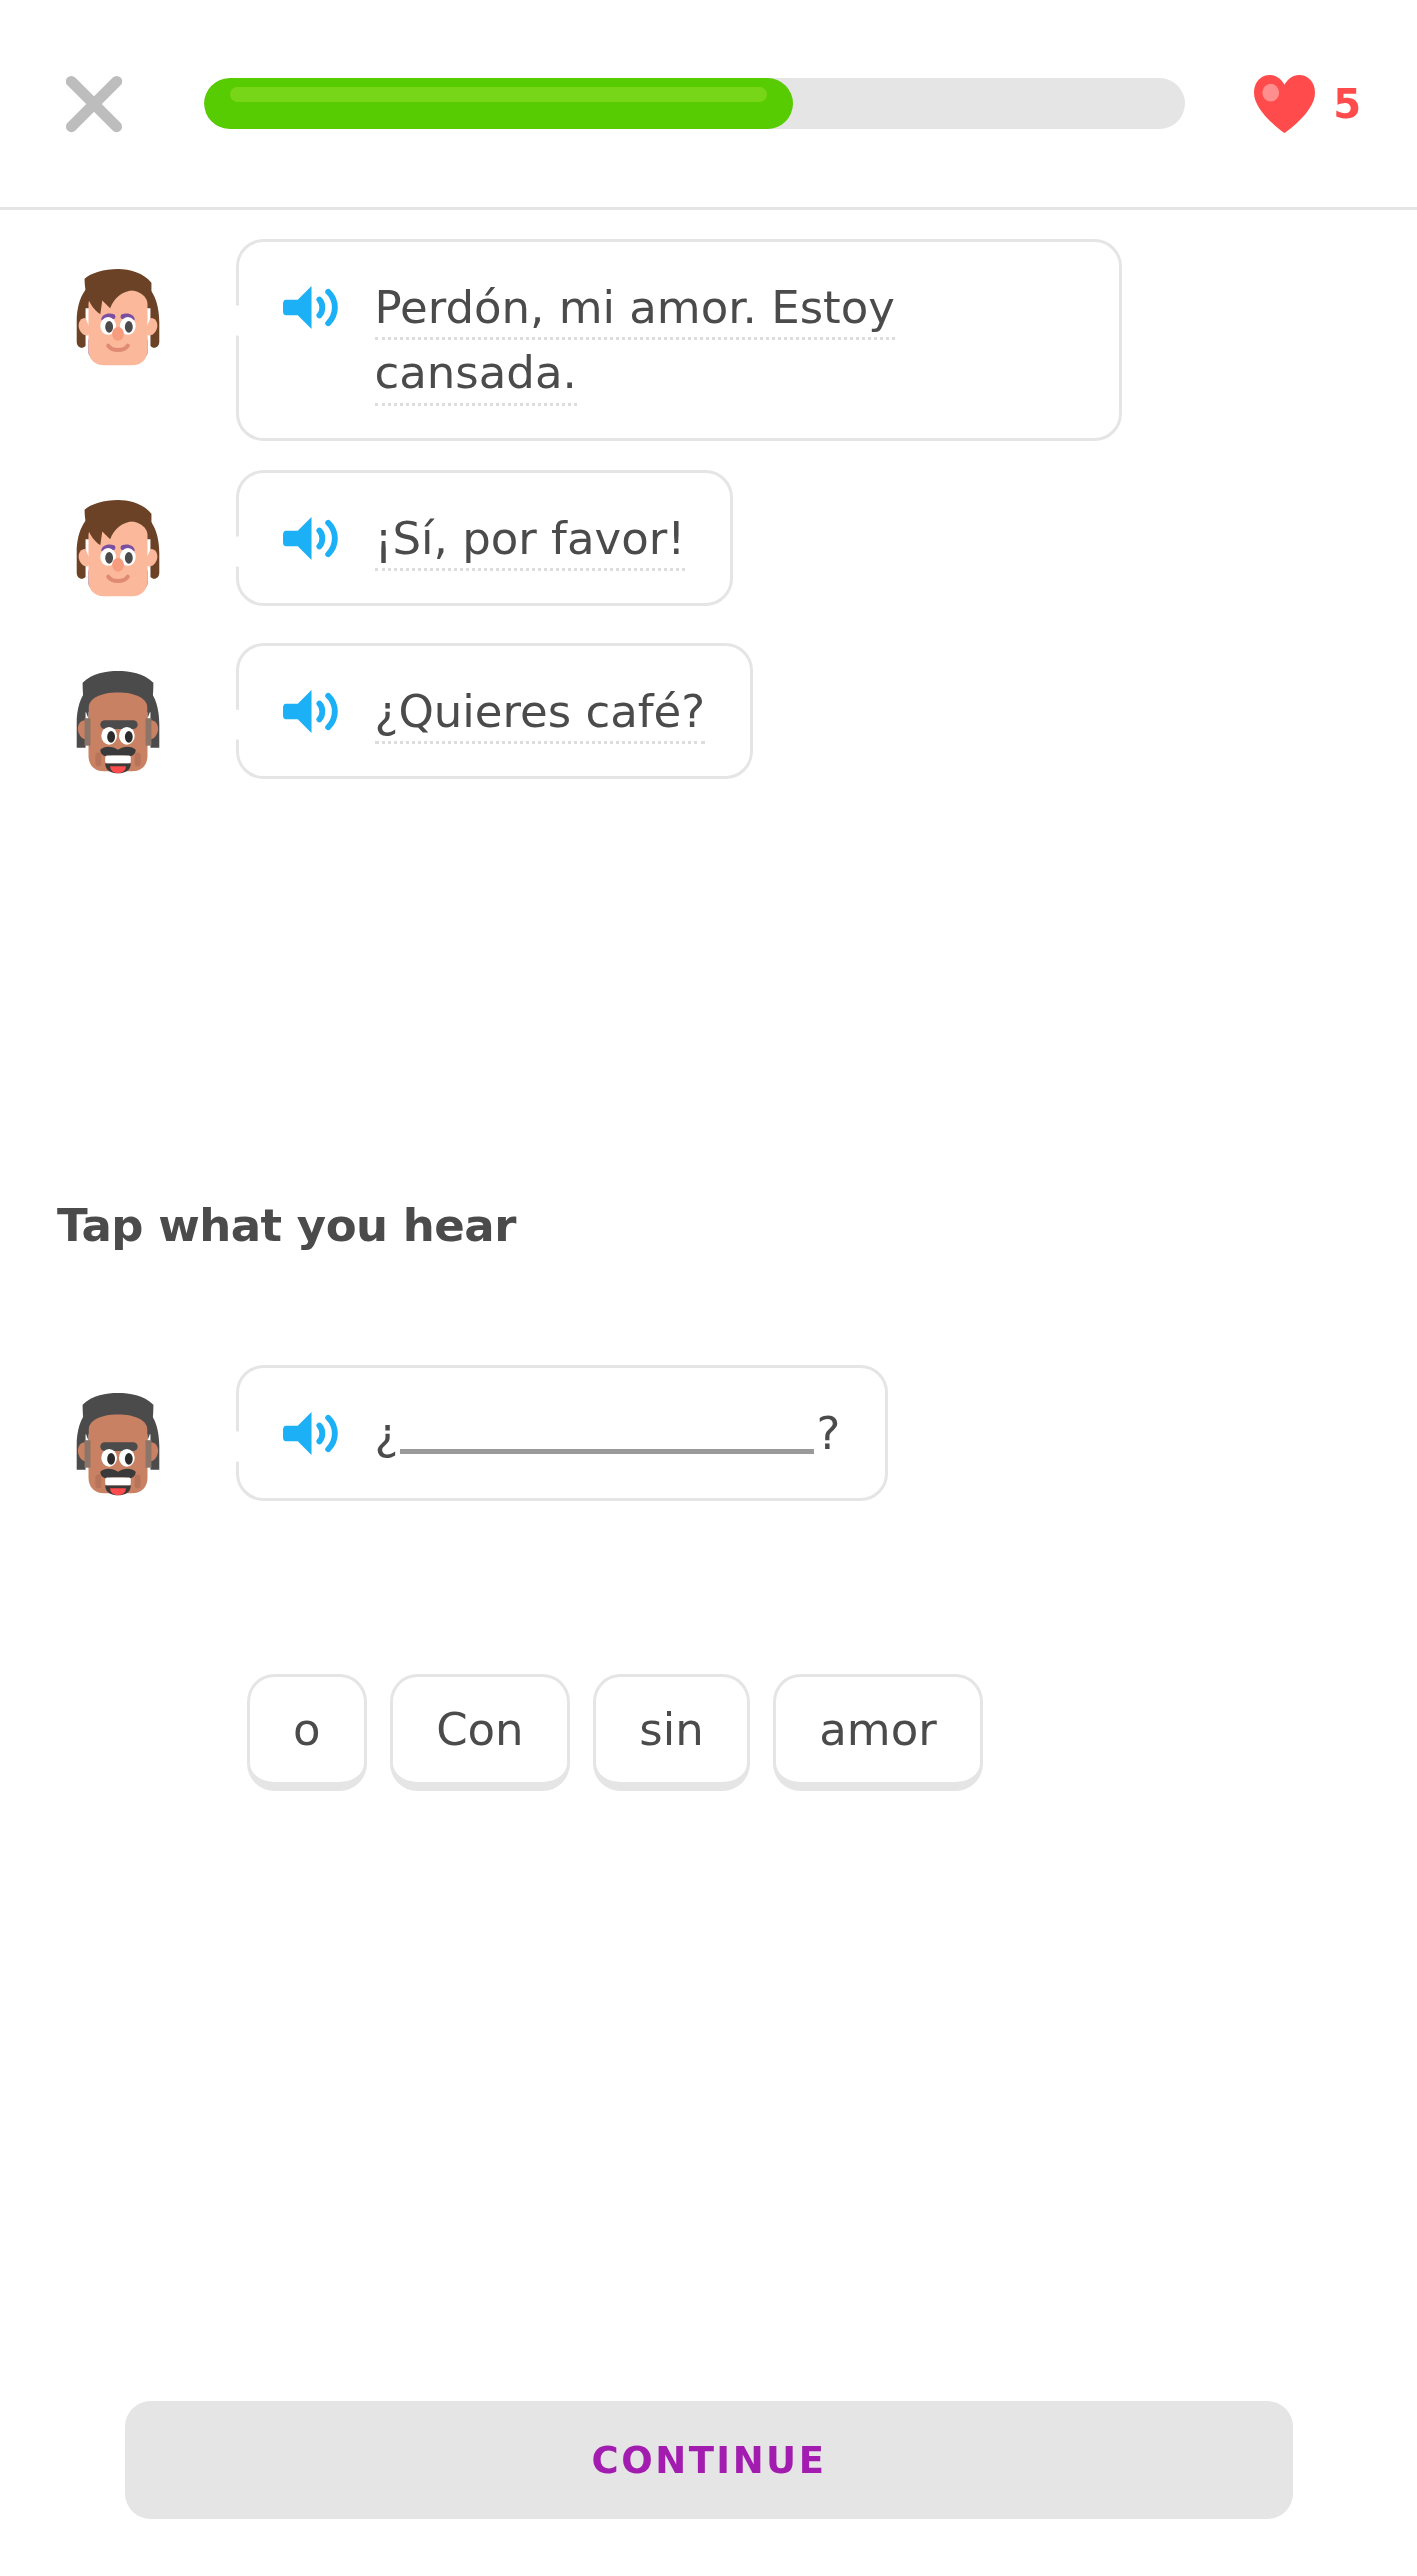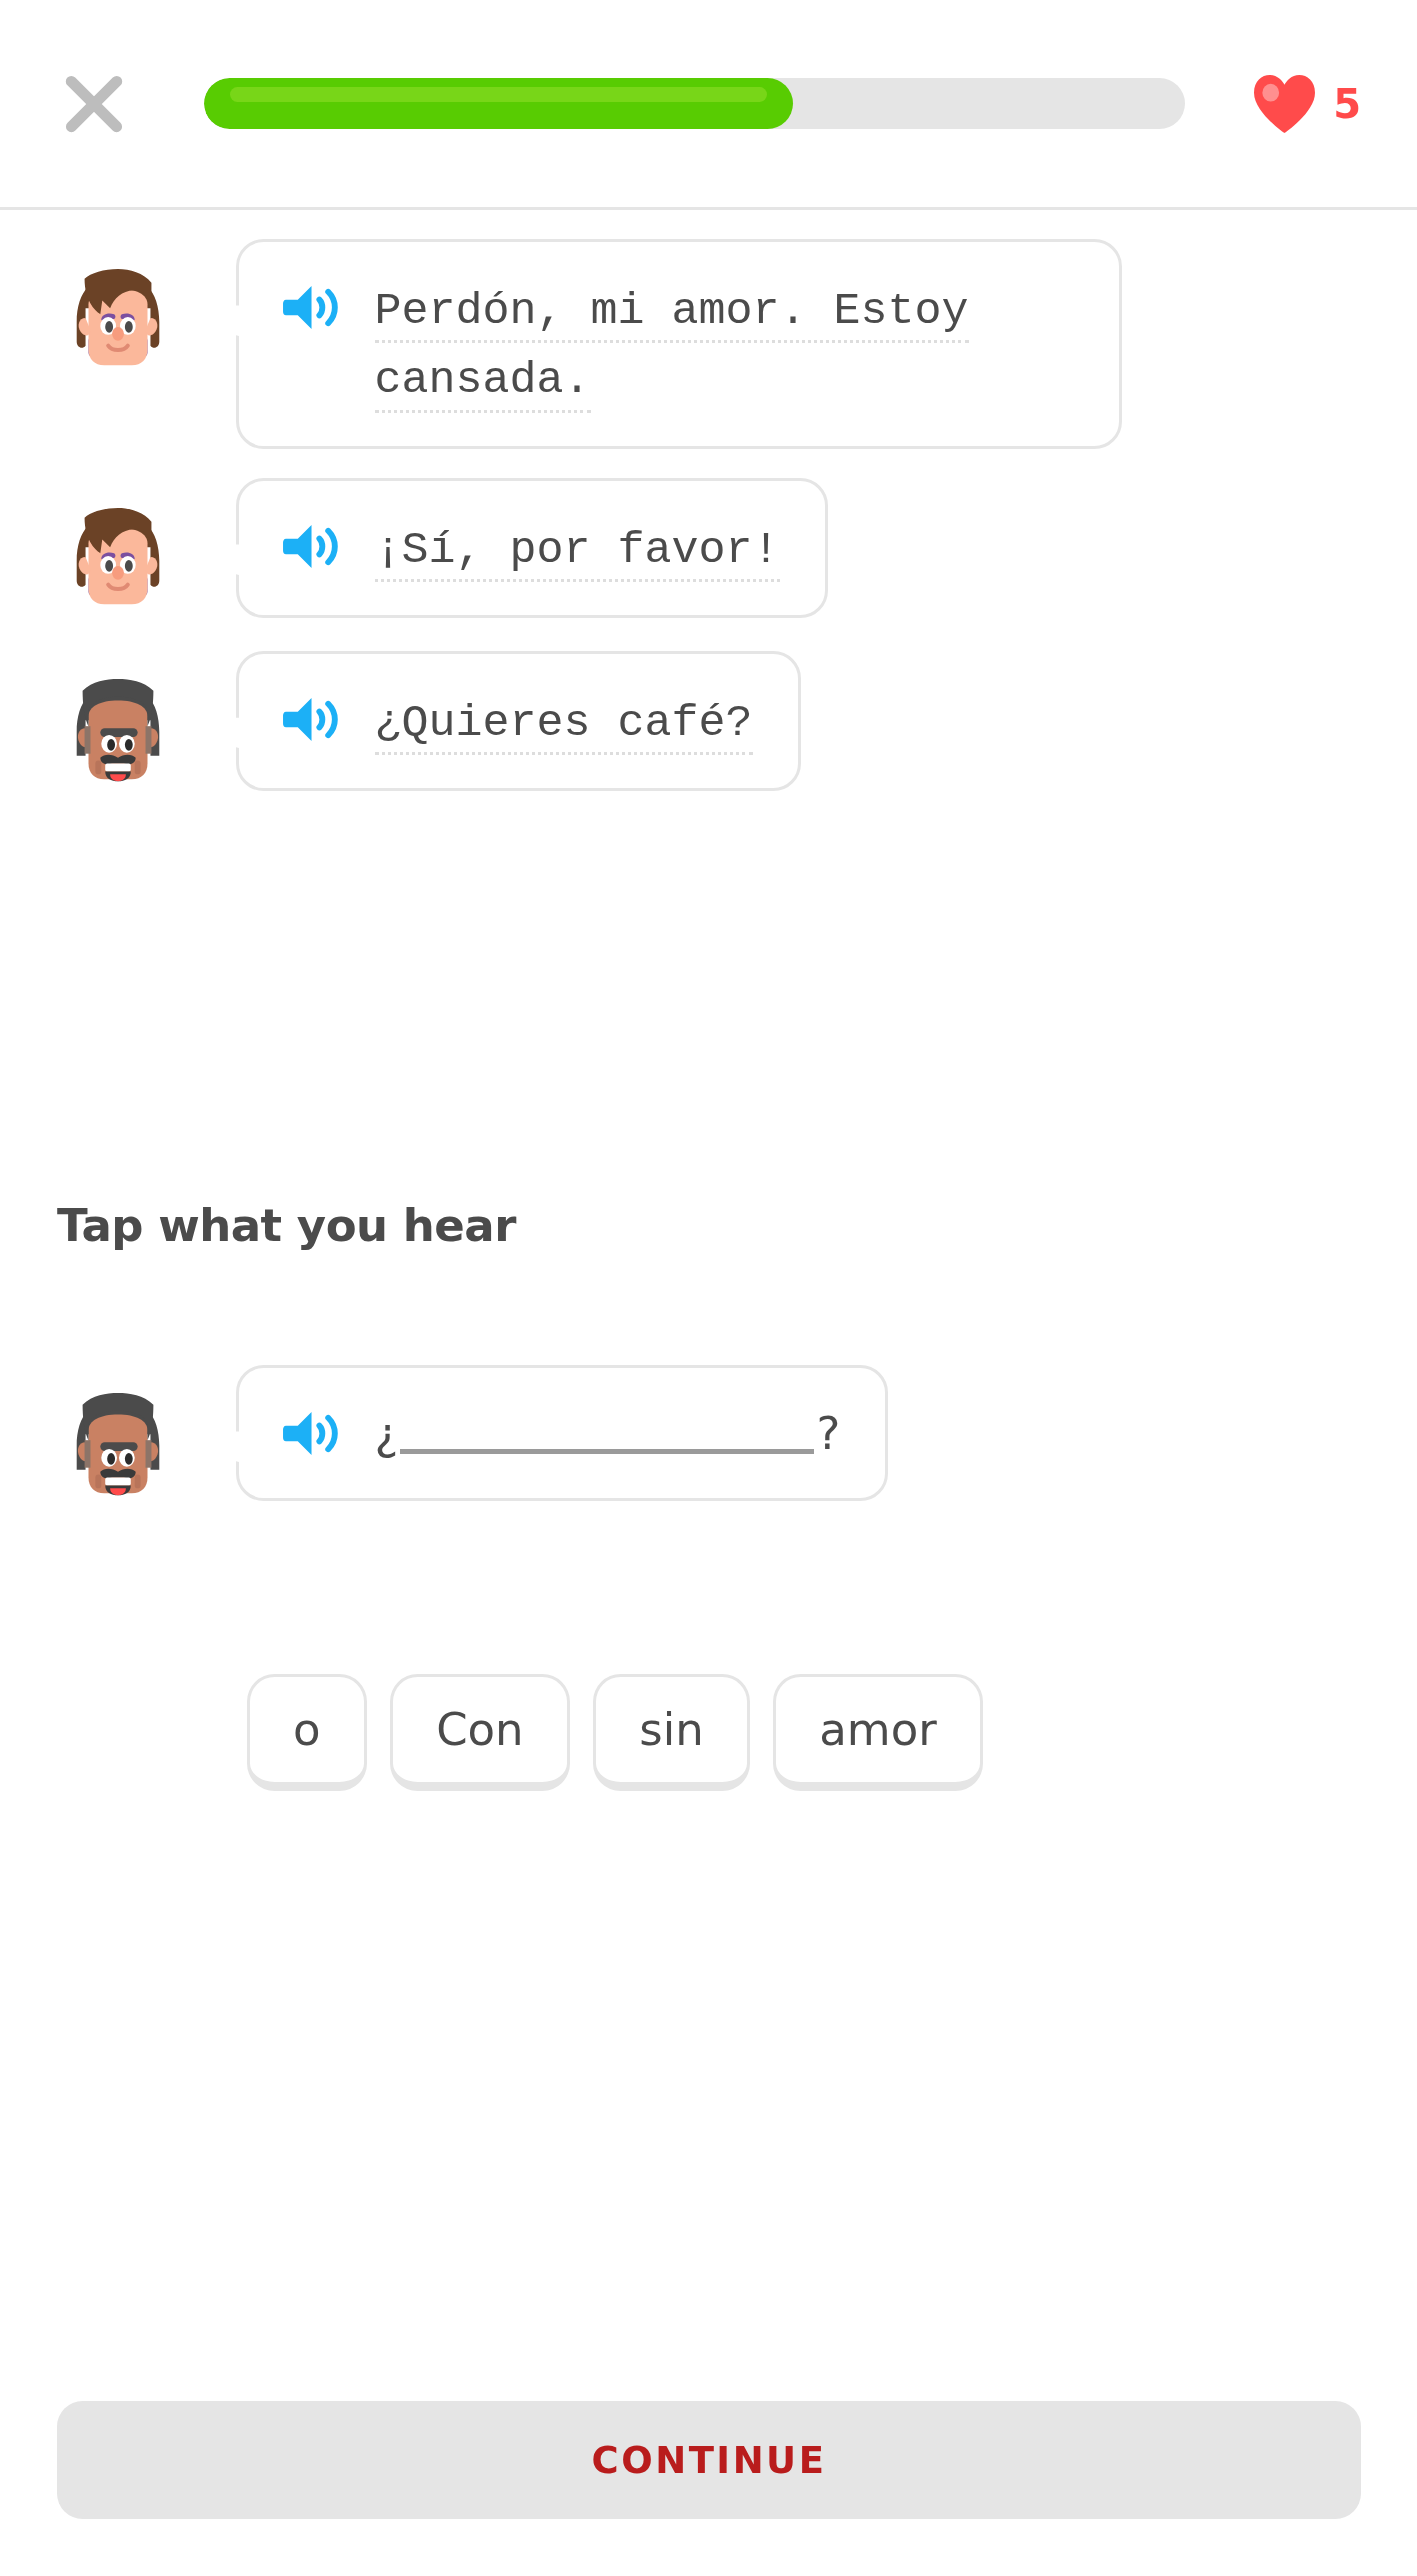--- a/index.html
+++ b/index.html
@@ -142,21 +142,20 @@
   .speaker-icon { flex: 0 0 auto; width: 61px; height: 55px; margin-top: 5.9px; display:block; }
   .bubble-text {
     font-size: 45px;
     line-height: 1.45;
     color: #4b4b4b;
     font-weight: 400;
   }
   .bubble-text .tok {
     border-bottom: 3.9px dotted #dddddd;
     padding-bottom: 3.9px;
-    font-family: Liberation Mono, monospace;
   }
 
   
   .instruction {
     position: absolute;
     top: 1199px;
     left: 57px;
     font-size: 45px;
     font-weight: 700;
     color: #4b4b4b;
@@ -211,26 +210,26 @@
     position: absolute;
     left: 0; bottom: 0;
     width: 1418px;
     height: 222px;
     display: flex;
     align-items: flex-start;
     justify-content: center;
     padding-top: 47px;
   }
   .continue-btn {
-    width: 1304px;
+    width: 1168px;
     height: 118px;
     background: #e5e5e5;
     border: none;
     border-radius: 25.6px;
-    color: #b91c1c;
+    color: #a21caf;
     font-family: "DejaVu Sans", "Liberation Sans", sans-serif;
     font-size: 37px;
     font-weight: 700;
     letter-spacing: 2.5px;
     cursor: default;
   }
 </style>
 </head>
 <body>
 

